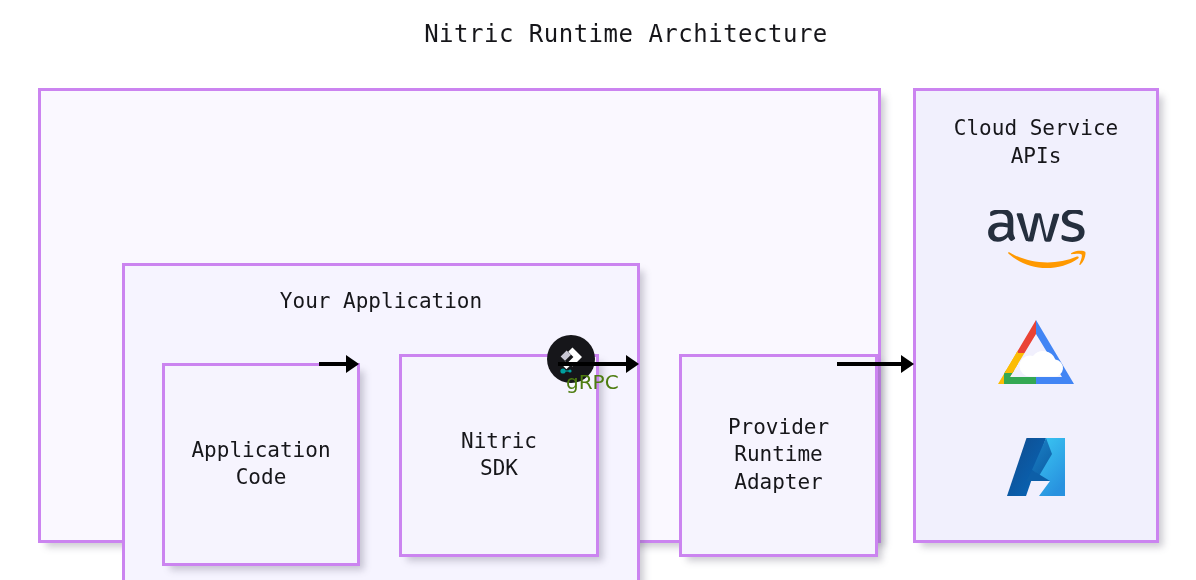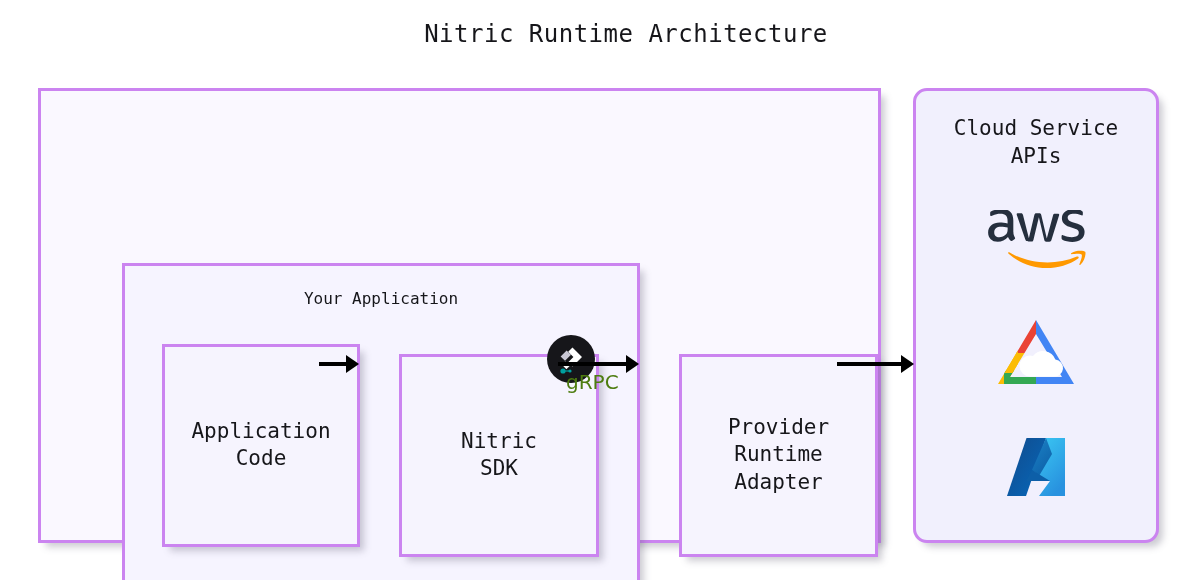--- a/index.html
+++ b/index.html
@@ -69,28 +69,28 @@
   
   #your-application {
     left: 81px;
     top: 172px;
     width: 518px;
     height: 330px;
     background: #f6f4ff;
   }
   #your-application > .box-label {
     top: 22px;
-    font-size: 16px;
+    font-size: 21px;
     text-align: center;
   }
 
   
   #application-code {
     left: 121px;
-    top: 253px;
+    top: 272px;
     width: 198px;
     height: 203px;
   }
   #nitric-sdk {
     left: 358px;
     top: 263px;
     width: 200px;
     height: 203px;
   }
   #provider-runtime-adapter {
@@ -107,21 +107,20 @@
     font-size: 21px;
   }
 
   
   #cloud-service-apis {
     left: 913px;
     top: 88px;
     width: 246px;
     height: 455px;
     background: #f1f0fd;
-    border-radius: 14px;
   }
   #cloud-service-apis > .box-label {
     top: 24px;
     font-size: 21px;
   }
 
   .cloud-logos {
     position: absolute;
     left: 0;
     top: 96px;

